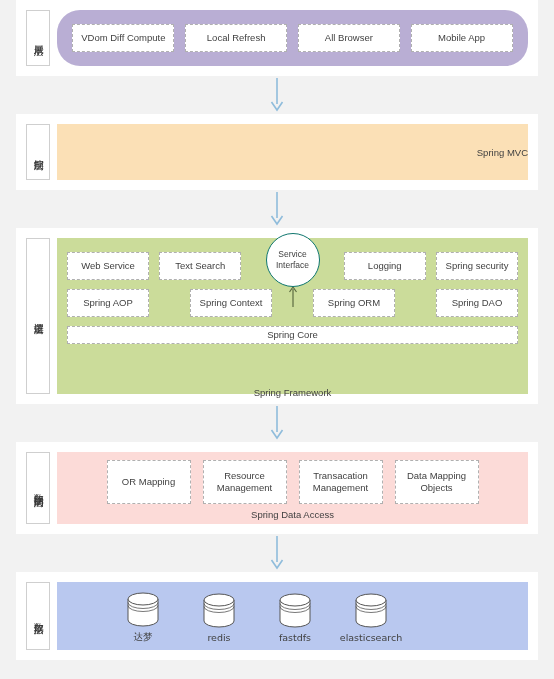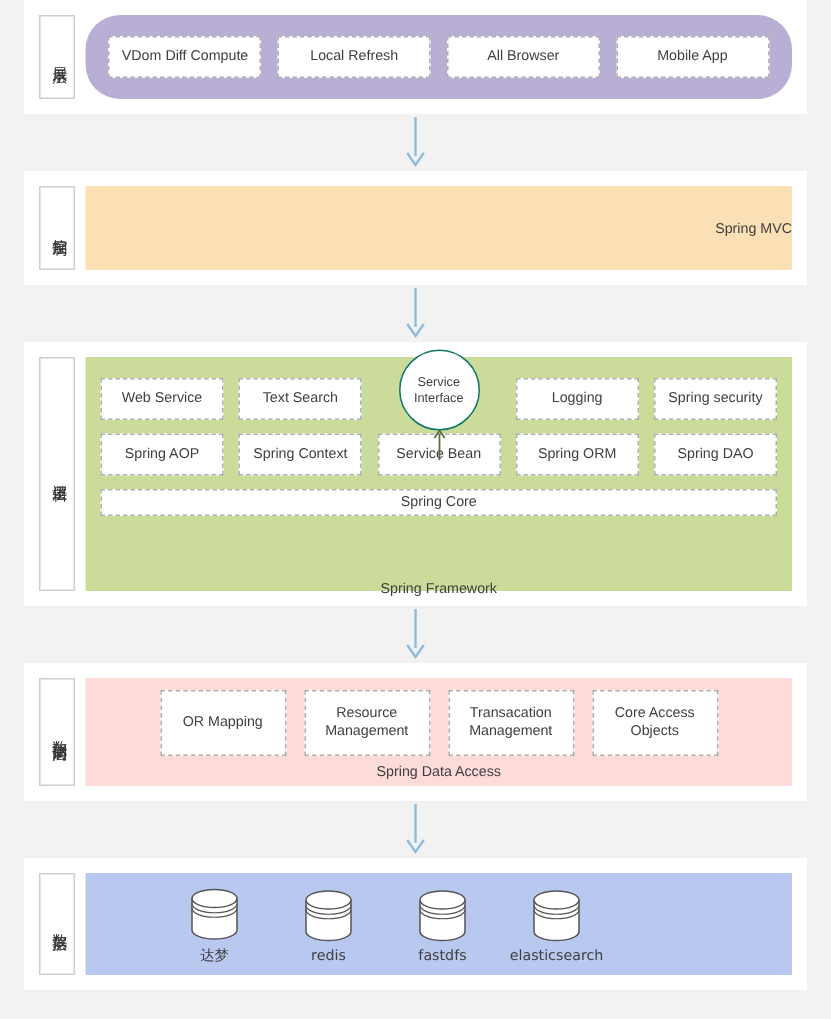--- a/index.html
+++ b/index.html
@@ -284,21 +284,20 @@
 
         <svg id="service-bean-arrow" width="12" height="22" viewBox="0 0 12 22">
           <line x1="6" y1="22" x2="6" y2="4" stroke="#5c6b42" stroke-width="1.2"></line>
           <polyline points="2.5,7 6,2 9.5,7" fill="none" stroke="#5c6b42" stroke-width="1.2"></polyline>
         </svg>
       </div>
 
       <div class="logic-row">
         <div class="node">Spring AOP</div>
         <div class="node">Spring Context</div>
-        <div class="node">Service Bean</div>
         <div class="node">Spring ORM</div>
         <div class="node">Spring DAO</div>
       </div>
 
       <div class="node" id="spring-core">Spring Core</div>
       <div id="spring-framework-label">Spring Framework</div>
     </div>
   </div>
 
   <div class="connector">
@@ -310,21 +309,21 @@
 
   <div class="layer-card" id="data-access-card">
     <div class="layer-tab">
       <span>数据访问层</span>
     </div>
     <div class="panel" id="data-access-panel">
       <div id="data-access-row">
         <div class="node">OR Mapping</div>
         <div class="node">Resource Management</div>
         <div class="node">Transacation Management</div>
-        <div class="node">Core Access Objects</div>
+        <div class="node">Data Mapping Objects</div>
       </div>
       <div id="spring-data-access-label">Spring Data Access</div>
     </div>
   </div>
 
   <div class="connector">
     <svg width="18" height="34" viewBox="0 0 18 34">
       <line x1="9" y1="0" x2="9" y2="26" stroke="#8fbcdb" stroke-width="1.6"></line>
       <polyline points="3.5,24 9,32 14.5,24" fill="none" stroke="#8fbcdb" stroke-width="1.6"></polyline>
     </svg>

